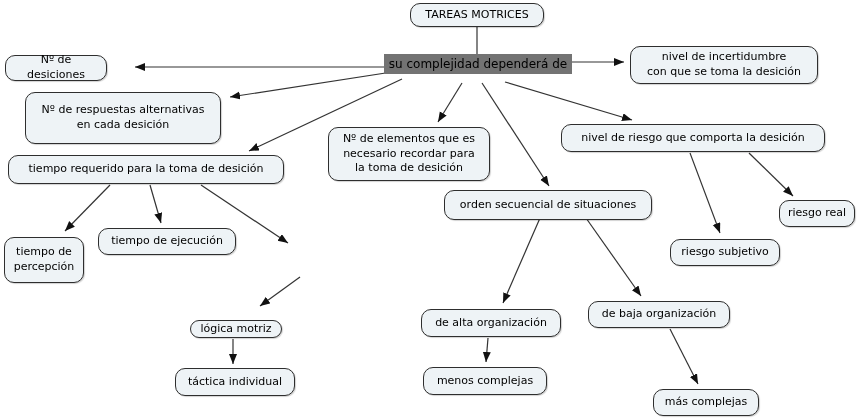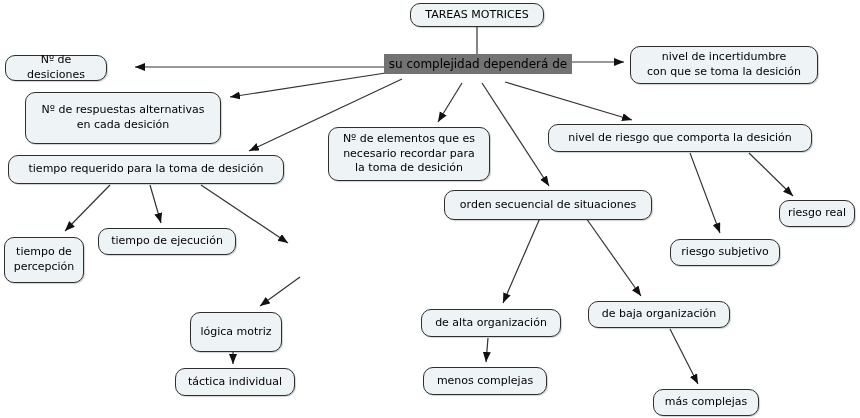--- a/index.html
+++ b/index.html
@@ -70,31 +70,31 @@
 
   <div class="node" style="left:8px;top:155px;width:276px;height:29px">tiempo requerido para la toma de desición</div>
 
   <div class="node" style="left:328px;top:127px;width:162px;height:54px">Nº de elementos que es
 necesario recordar para
 la toma de desición</div>
 
   <div class="node" style="left:630px;top:46px;width:188px;height:38px">nivel de incertidumbre
 con que se toma la desición</div>
 
-  <div class="node" style="left:548px;top:124px;width:264px;height:28px">nivel de riesgo que comporta la desición</div>
+  <div class="node" style="left:561px;top:124px;width:264px;height:28px">nivel de riesgo que comporta la desición</div>
 
   <div class="node" style="left:444px;top:190px;width:208px;height:30px">orden secuencial de situaciones</div>
 
   <div class="node" style="left:4px;top:237px;width:80px;height:46px">tiempo de
 percepción</div>
 
   <div class="node" style="left:98px;top:228px;width:138px;height:27px">tiempo de ejecución</div>
 
 
-  <div class="node" style="left:190px;top:312px;width:92px;height:40px">lógica motriz</div>
+  <div class="node" style="left:190px;top:320px;width:92px;height:18px">lógica motriz</div>
 
   <div class="node" style="left:175px;top:368px;width:120px;height:28px">táctica individual</div>
 
   <div class="node" style="left:421px;top:309px;width:140px;height:28px">de alta organización</div>
 
   <div class="node" style="left:588px;top:301px;width:142px;height:27px">de baja organización</div>
 
   <div class="node" style="left:423px;top:367px;width:124px;height:28px">menos complejas</div>
 
   <div class="node" style="left:653px;top:389px;width:106px;height:27px">más complejas</div>

